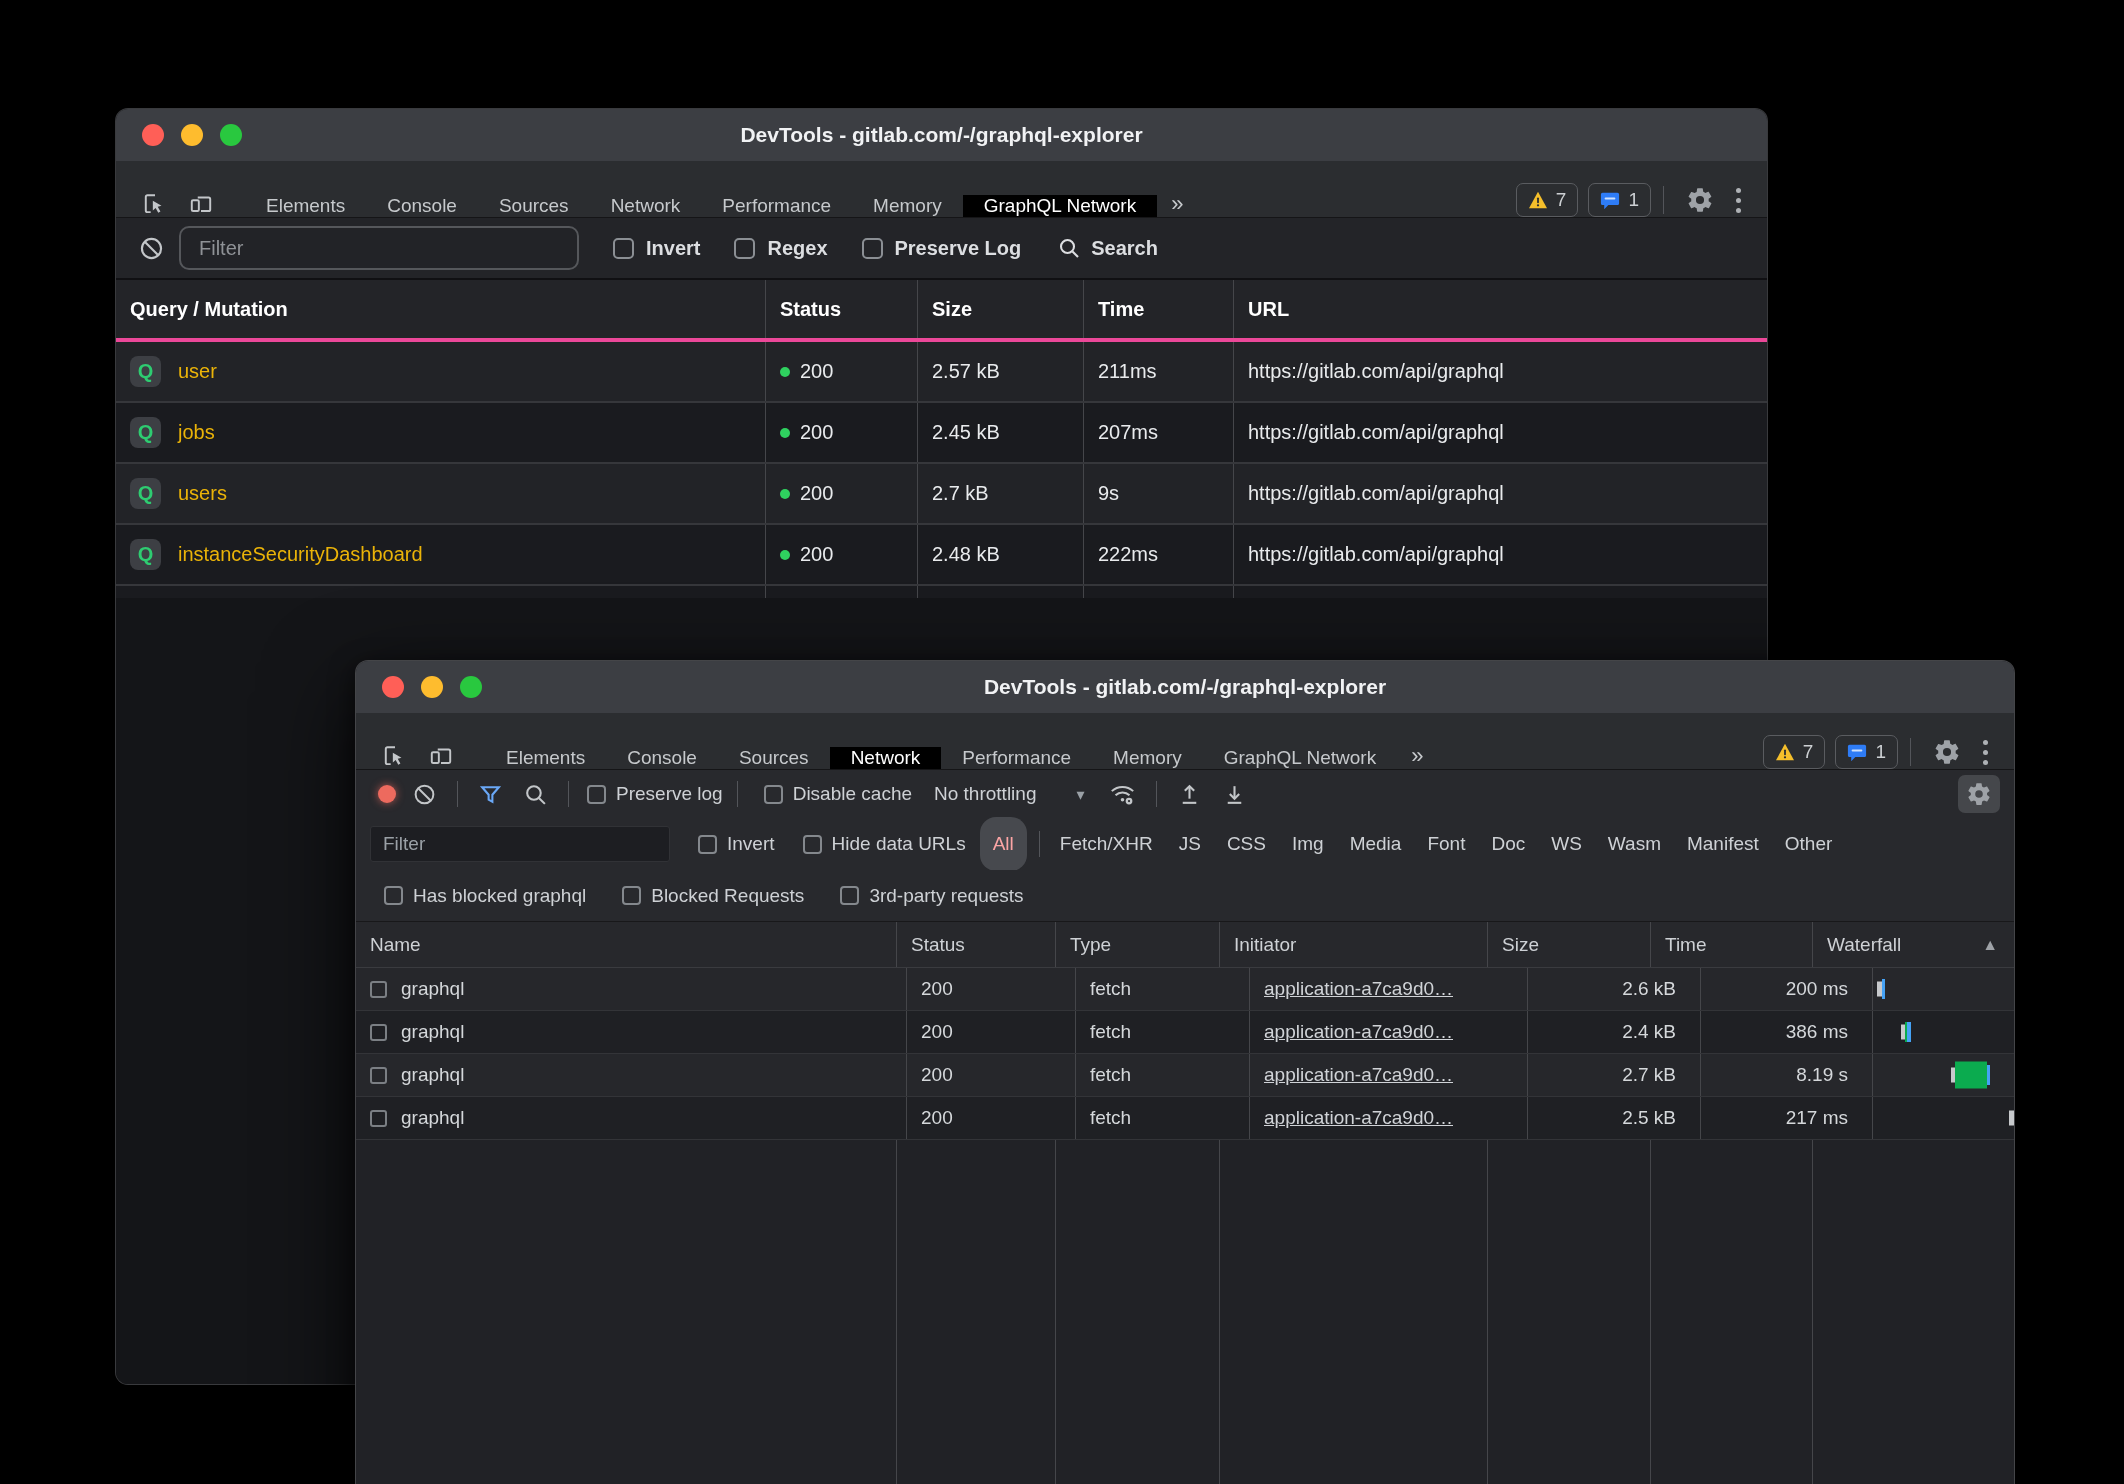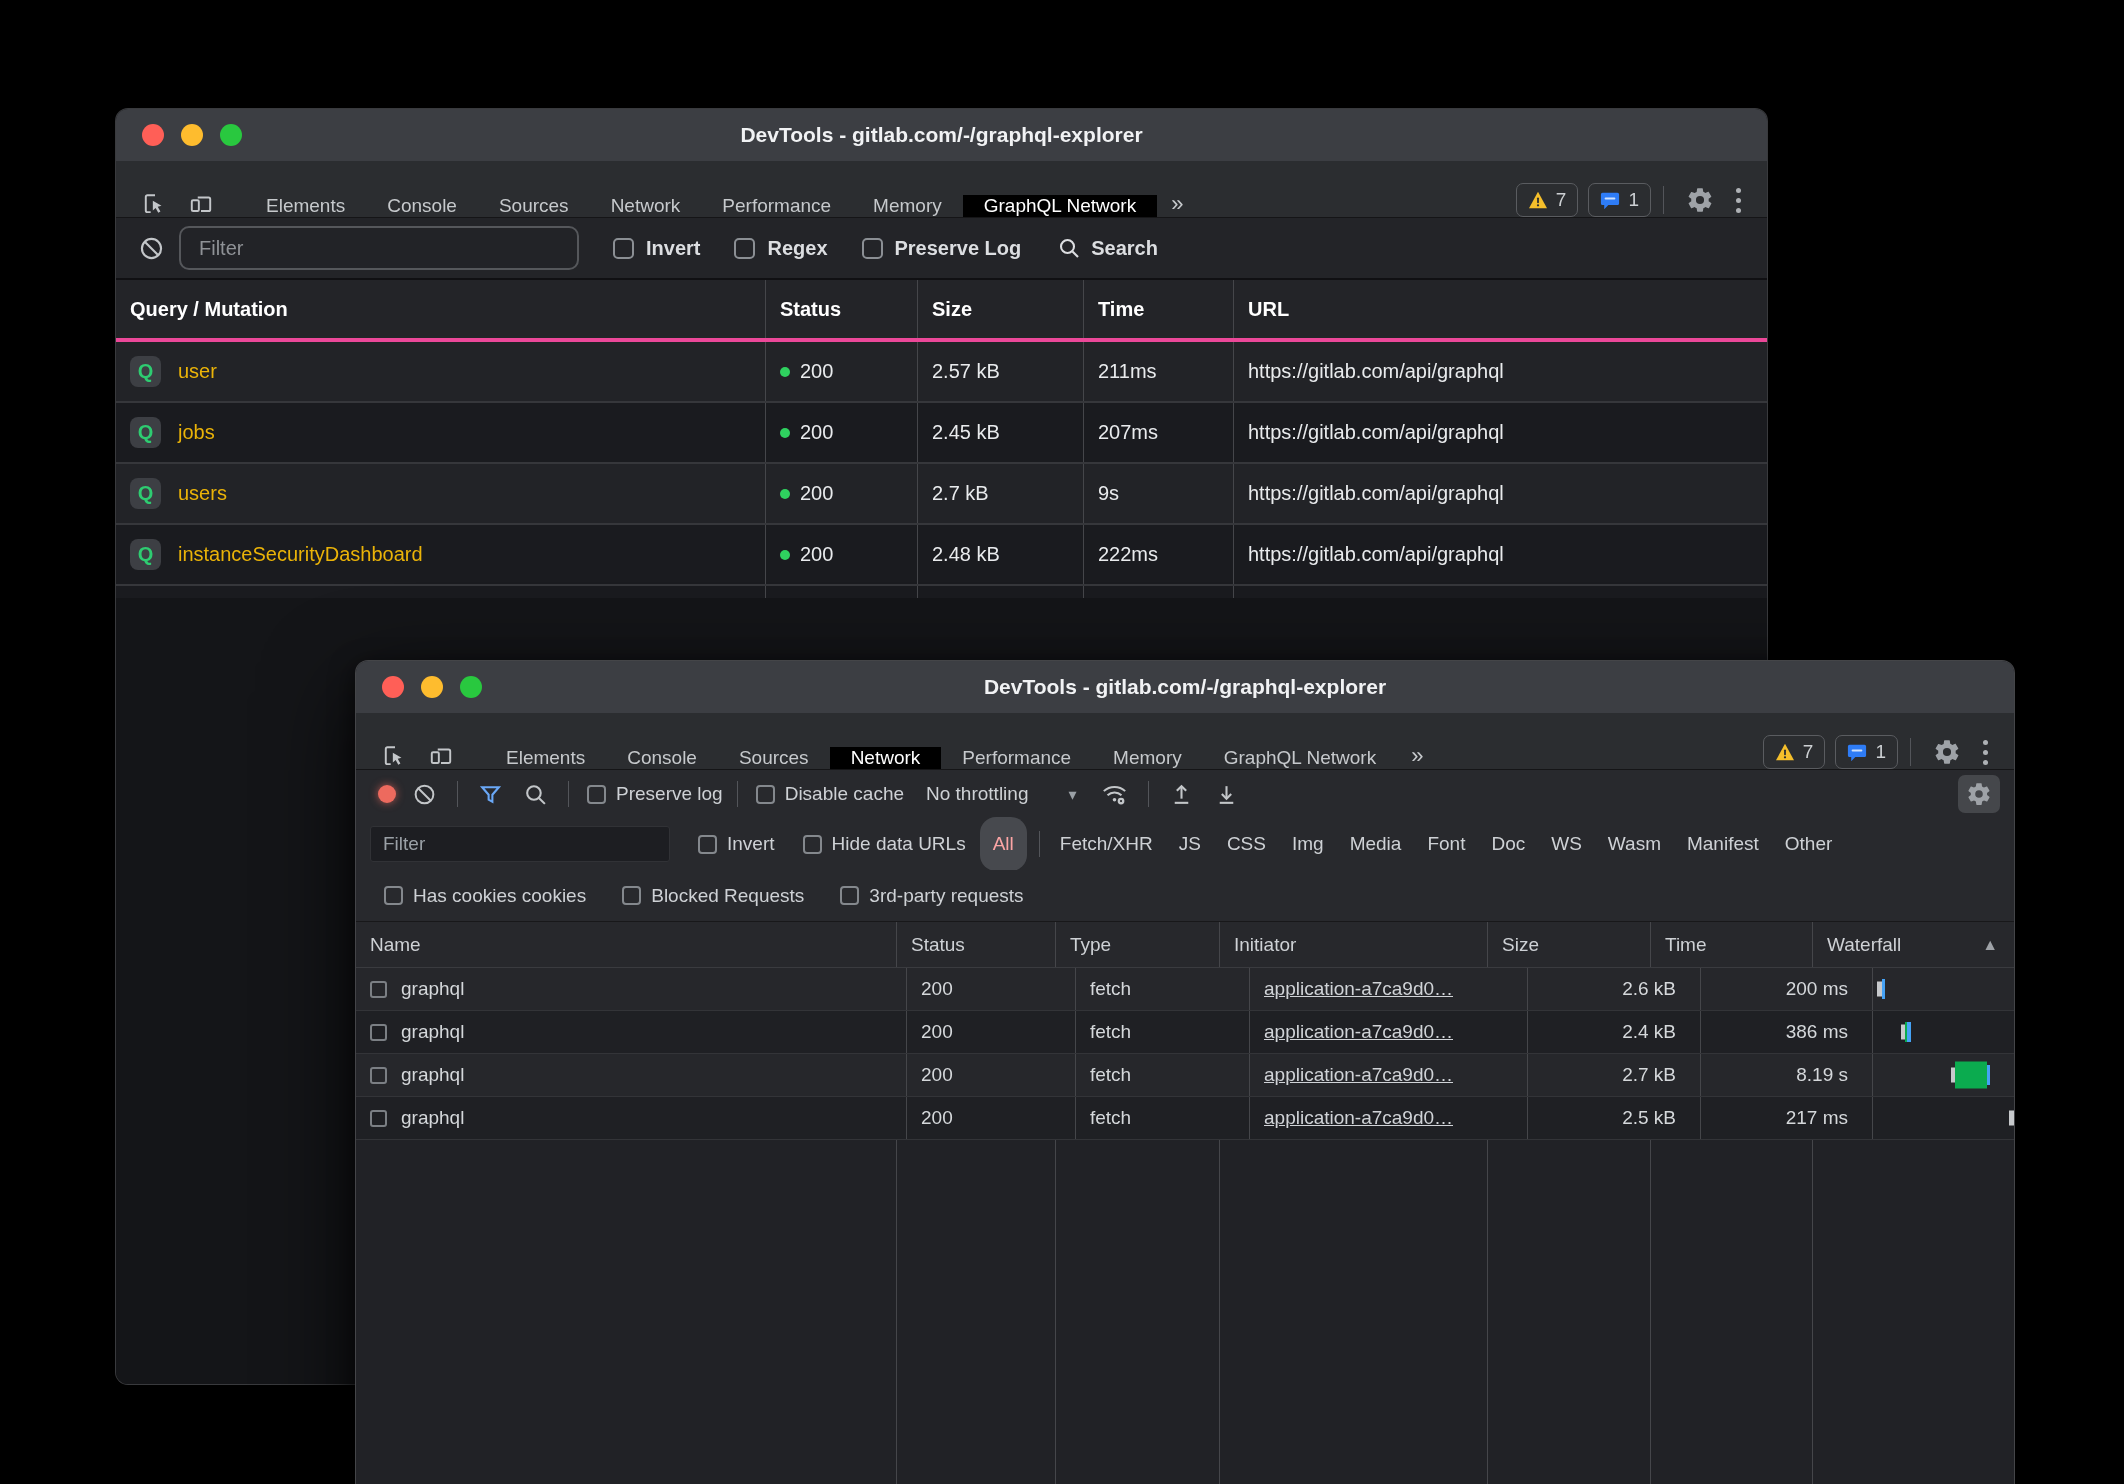--- a/index.html
+++ b/index.html
@@ -360,21 +360,21 @@
           <circle cx="10.5" cy="10.5" r="6.5"></circle>
             <line x1="15.5" y1="15.5" x2="21" y2="21"></line>
         </svg>
       </span>
       <span class="vdiv" style="height:26px;margin:0 10px;"></span>
       <label class="ntoggle" style="margin-left:8px;">
         <span class="ncb"></span>
         <span>Preserve log</span>
       </label>
       <span class="vdiv" style="height:26px;margin:0 14px;"></span>
-      <label class="ntoggle" style="margin-left:4px;text-align:center;">
+      <label class="ntoggle" style="margin-left:12px;text-align:center;">
         <span class="ncb"></span>
         <span>Disable cache</span>
       </label>
       <span class="ntoggle" style="margin-left:22px;gap:0;">
         <span>No throttling</span>
         <span style="margin-left:40px;color:#9aa0a6;font-size:16px;">▾</span>
       </span>
       <span class="toolicon" style="margin-left:14px;">
         <svg width="27" height="27" viewBox="0 0 24 24" fill="none" stroke="#c3c6c9" stroke-width="1.8">
           <path d="M2.5 9 a14 14 0 0 1 19 0"></path>
@@ -429,21 +429,21 @@
           <div class="chip">WS</div>
           <div class="chip">Wasm</div>
           <div class="chip">Manifest</div>
           <div class="chip">Other</div>
         </div>
     </div>
 
     <div class="optrow" id="request-toggles">
         <label class="ntoggle">
           <span class="ncb"></span>
-          <span>Has cookies cookies</span>
+          <span>Has blocked graphql</span>
         </label>
         <label class="ntoggle">
           <span class="ncb"></span>
           <span>Blocked Requests</span>
         </label>
         <label class="ntoggle">
           <span class="ncb"></span>
           <span>3rd-party requests</span>
         </label>
       </div>

